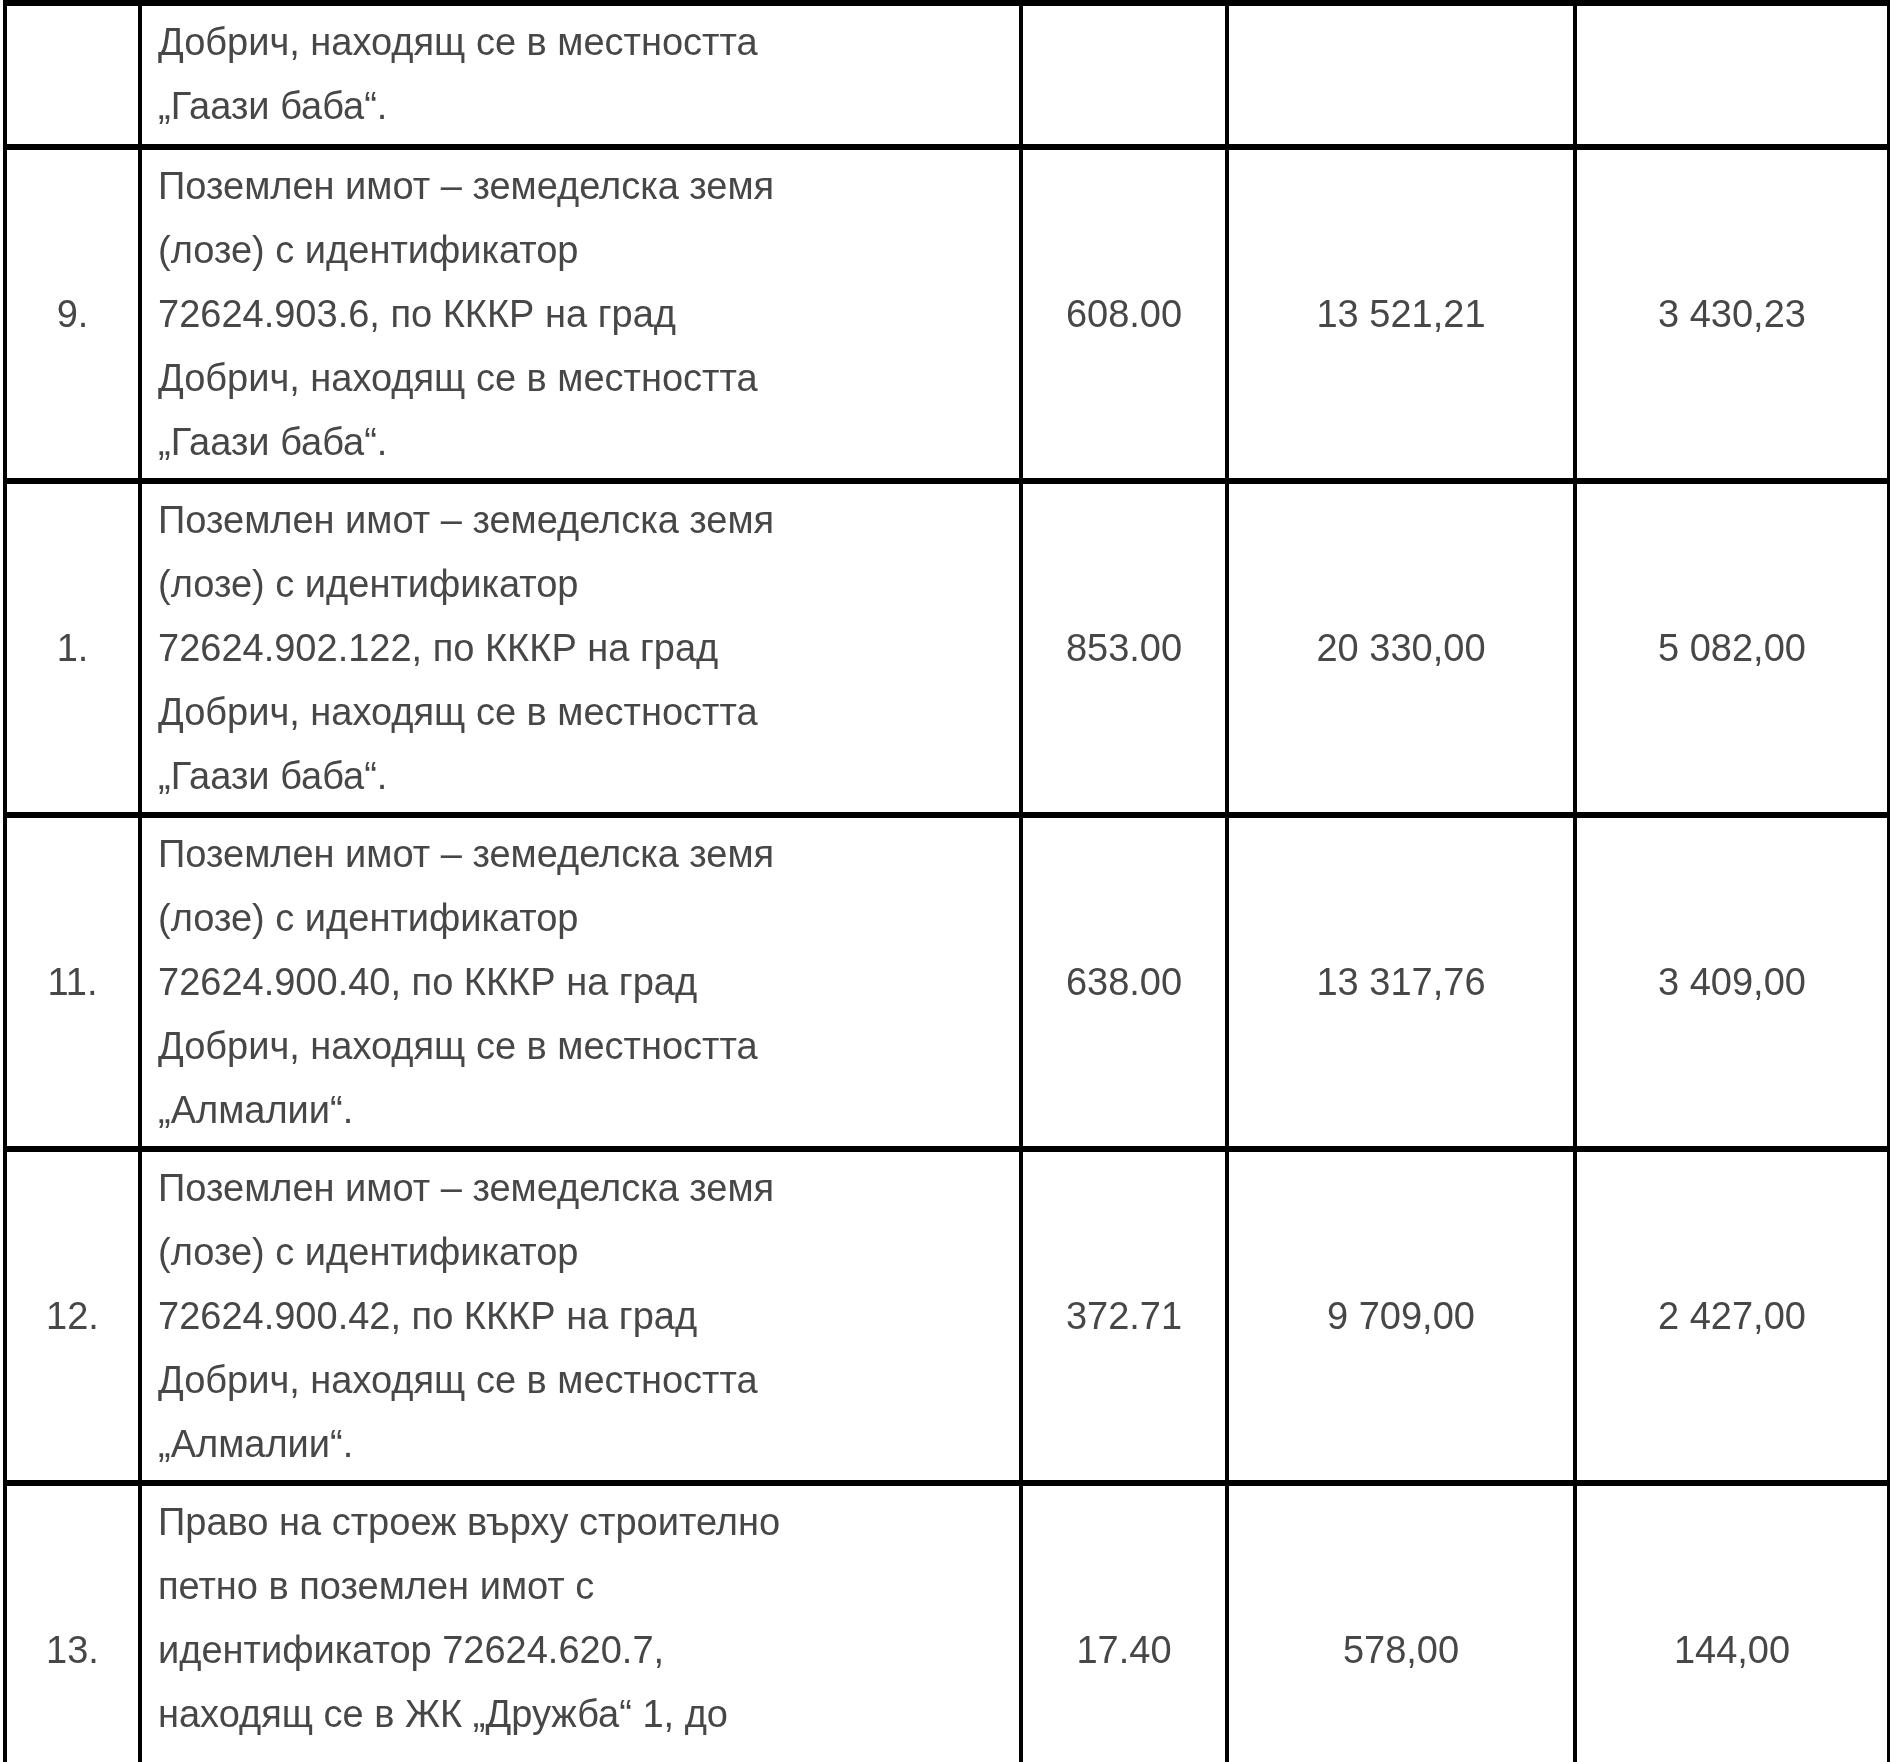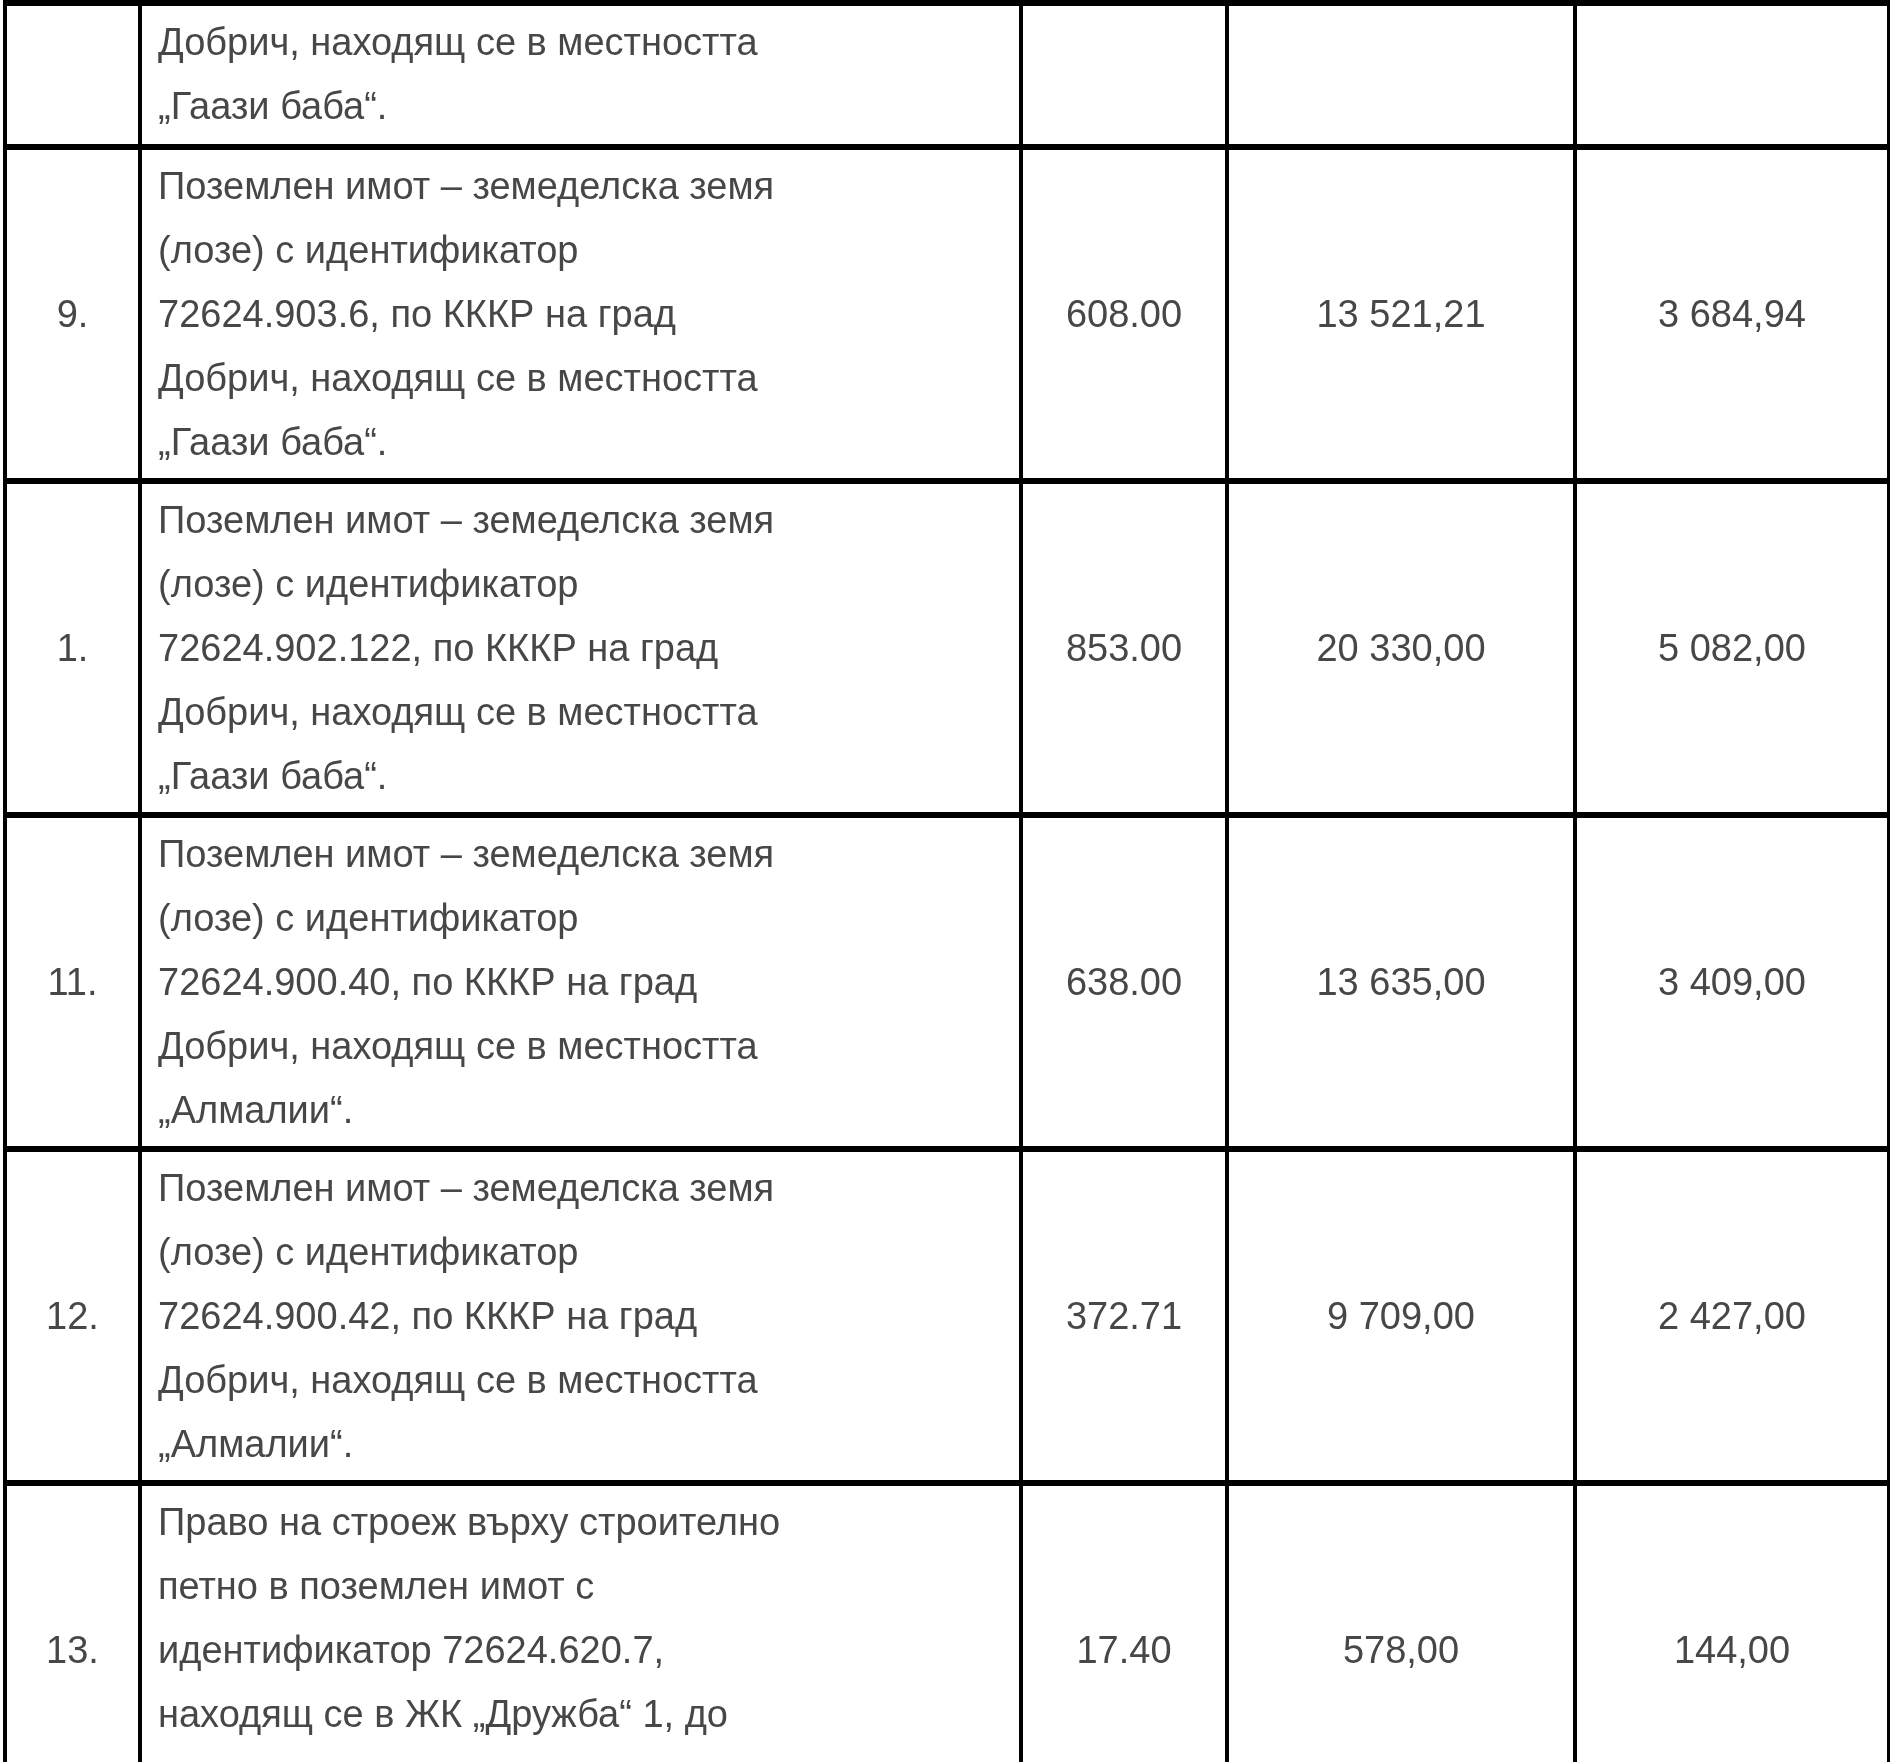--- a/index.html
+++ b/index.html
@@ -71,42 +71,42 @@
     </tr>
     <tr class="row-full">
       <td class="cell-num">9.</td>
       <td class="cell-desc">Поземлен имот – земеделска земя
 (лозе) с идентификатор
 72624.903.6, по КККР на град
 Добрич, находящ се в местността
 „Гаази баба“.</td>
       <td class="cell-v1">608.00</td>
       <td class="cell-v2">13 521,21</td>
-      <td class="cell-v3">3 684,94</td>
+      <td class="cell-v3">3 430,23</td>
     </tr>
     <tr class="row-full">
       <td class="cell-num">1.</td>
       <td class="cell-desc">Поземлен имот – земеделска земя
 (лозе) с идентификатор
 72624.902.122, по КККР на град
 Добрич, находящ се в местността
 „Гаази баба“.</td>
       <td class="cell-v1">853.00</td>
       <td class="cell-v2">20 330,00</td>
       <td class="cell-v3">5 082,00</td>
     </tr>
     <tr class="row-full">
       <td class="cell-num">11.</td>
       <td class="cell-desc">Поземлен имот – земеделска земя
 (лозе) с идентификатор
 72624.900.40, по КККР на град
 Добрич, находящ се в местността
 „Алмалии“.</td>
       <td class="cell-v1">638.00</td>
-      <td class="cell-v2">13 635,00</td>
+      <td class="cell-v2">13 317,76</td>
       <td class="cell-v3">3 409,00</td>
     </tr>
     <tr class="row-full">
       <td class="cell-num">12.</td>
       <td class="cell-desc">Поземлен имот – земеделска земя
 (лозе) с идентификатор
 72624.900.42, по КККР на град
 Добрич, находящ се в местността
 „Алмалии“.</td>
       <td class="cell-v1">372.71</td>

